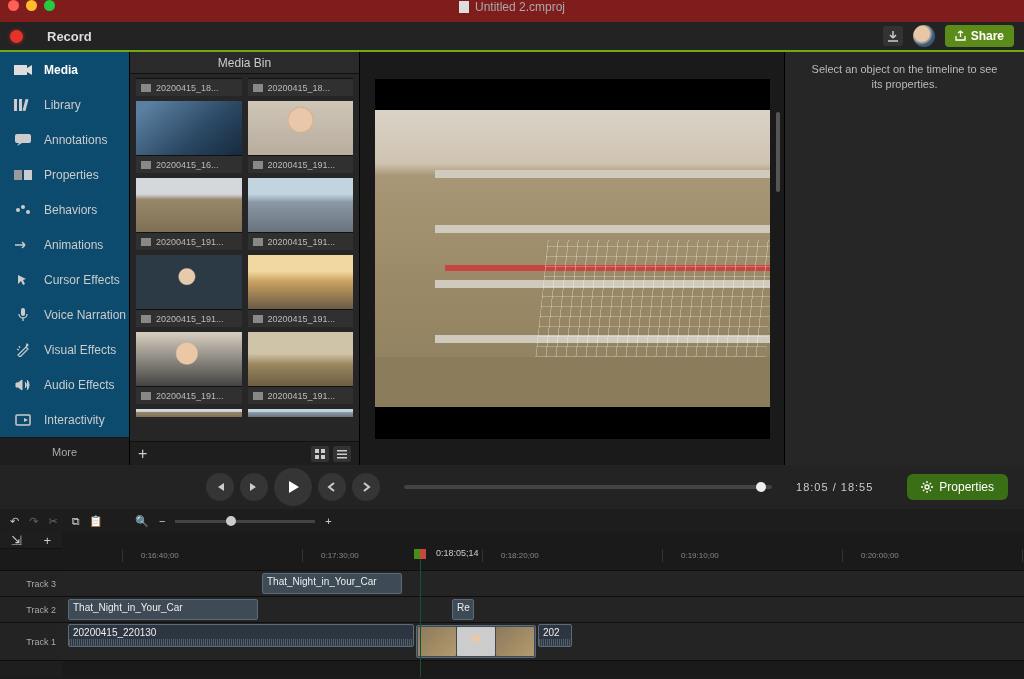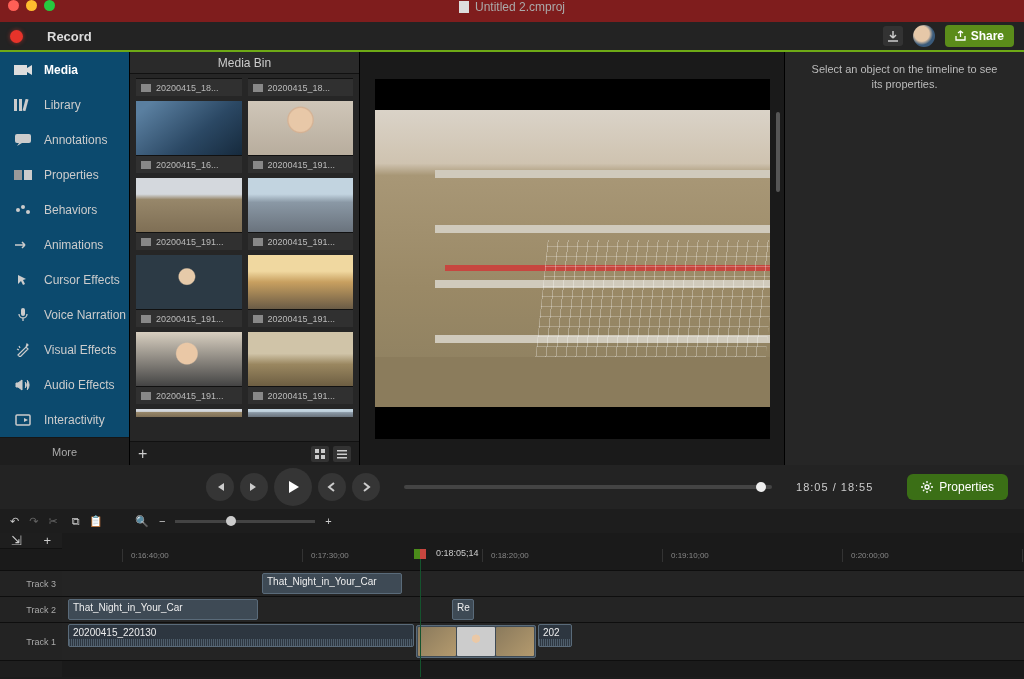--- a/index.html
+++ b/index.html
@@ -86,21 +86,21 @@
 .tl-plus { font-size:13px; color:#ccc; }
 .track-h { height: 26px; border-bottom: 1px solid #0e0e0e; display: flex; align-items: center; justify-content: flex-end; padding-right: 6px; font-size: 9px; color: #aaa; position:relative; background:#232323;}
 .track-h.ruler { height: 22px; background: #1a1a1a; }
 .track-h.t1 { height: 38px; }
 .track-lane { border-bottom: 1px solid #0e0e0e; position: relative; background: #242424; }
 .track-lane.ruler { height: 22px; background: #1a1a1a; }
 .track-lane.l3 { height: 26px; }
 .track-lane.l2 { height: 26px; }
 .track-lane.l1 { height: 38px; }
 .tracks { flex: 1; position: relative; overflow: hidden; }
-.rt { position: absolute; top: 0; bottom: 8px; border-left: 1px solid #333; font-size: 8px; color: #888; padding-left: 8px; padding-top: 2px; }
+.rt { position: absolute; top: 0; bottom: 8px; border-left: 1px solid #333; font-size: 8px; color: #888; padding-left: 18px; padding-top: 2px; }
 .playhead { position: absolute; top: 16px; bottom: 0; width: 1px; background: #14532d; z-index: 5; }
 .playhead-handle { position: absolute; top: 0; left: -6px; display:flex; }
 .ph-seg { width:6px; height:10px; }
 .ph-seg.g { background:#4b8b1a; }
 .ph-seg.r { background:#c7463f; }
 .ph-time { position:absolute; top:-1px; left:16px; font-size:9px; color:#ccc; white-space:nowrap; }
 .tl-clip { position: absolute; top: 2px; bottom: 2px; background: #3e4a55; border: 1px solid #5a6b7a; border-radius: 2px; font-size: 10px; color: #eee; padding: 2px 4px; overflow: hidden; white-space: nowrap; }
 .tl-clip.audio { background: #2d3640; top:1px; bottom:13px; }
 .wave { position: absolute; left: 0; right: 0; bottom: 0; top: 14px; background: repeating-linear-gradient(90deg, #5d6f7e 0 1px, transparent 1px 2px); opacity:.7;}
 .vid-thumbs { position:absolute; top:1px; bottom:1px; display:flex; gap:1px; }

